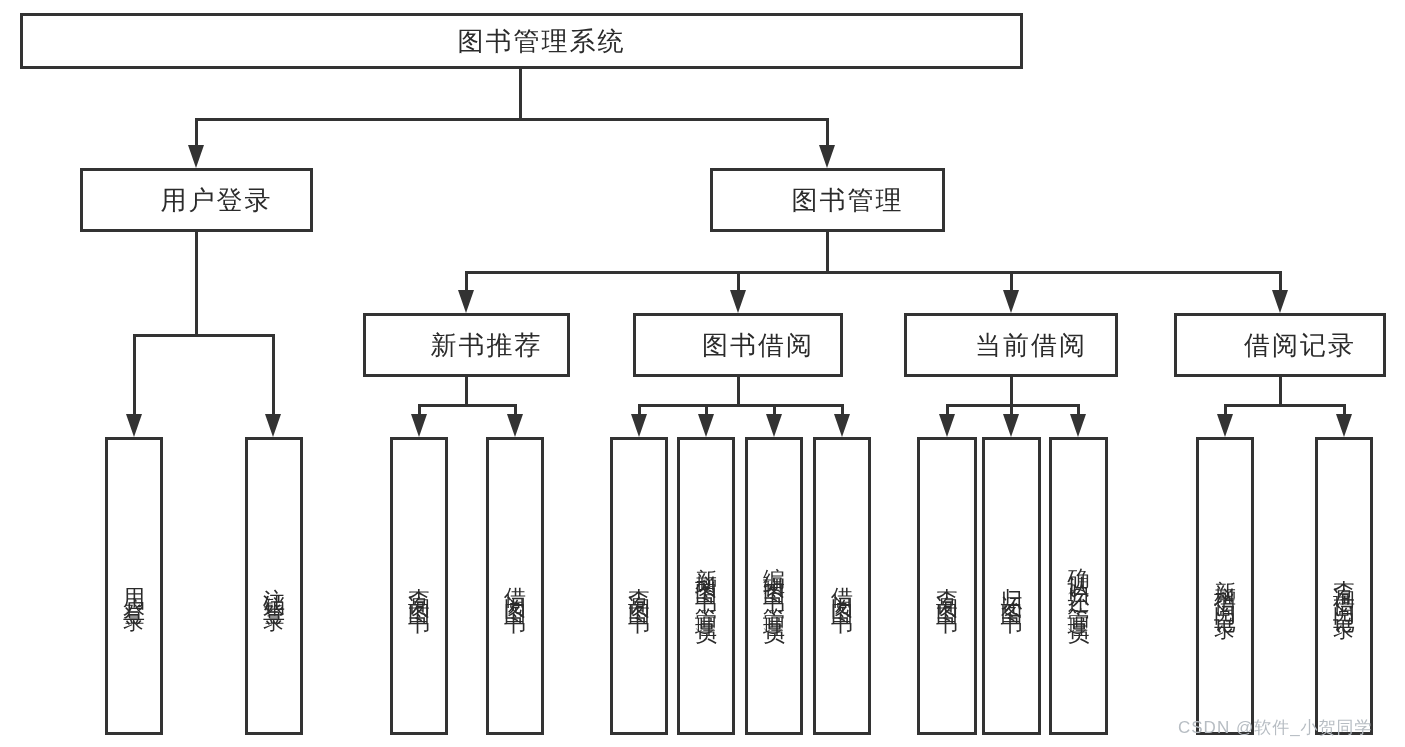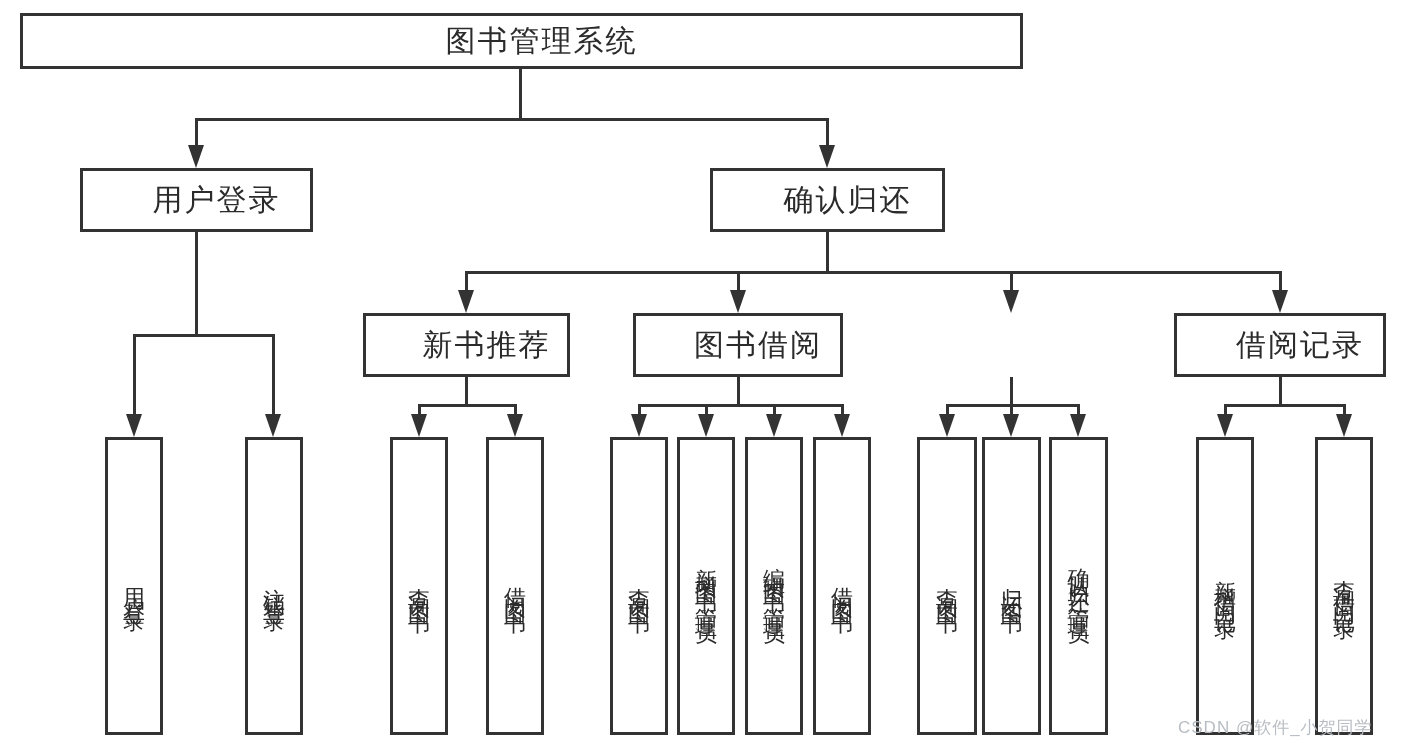--- a/index.html
+++ b/index.html
@@ -14,21 +14,21 @@
 
   
   .node{
     position:absolute;
     background:#ffffff;
     border:3px solid #333333;
     box-sizing:border-box;
     display:flex;align-items:center;justify-content:center;
     color:#2b2b2b;
   }
-  .node.h{font-size:30px;letter-spacing:2px;padding-left:40px;}
+  .node.h{font-size:26px;letter-spacing:2px;padding-left:40px;}
   .node.leaf .vtext{
     writing-mode:vertical-rl;
     text-orientation:mixed;
     font-size:22px;
     letter-spacing:8px;
     line-height:1;
     color:#2b2b2b;
     white-space:nowrap;
   }
 
@@ -66,21 +66,21 @@
   <div class="hline" style="left:195px;top:118px;width:634px;"></div>
   <div class="vline" style="left:195px;top:118px;height:30px;"></div>
   <div class="arrow" style="left:188px;top:145px;"></div>
   <div class="vline" style="left:826px;top:118px;height:30px;"></div>
   <div class="arrow" style="left:819px;top:145px;"></div>
 
   <div class="node h" style="left:80px;top:168px;width:233px;height:64px;">
     <span>用户登录</span>
   </div>
   <div class="node h" style="left:710px;top:168px;width:235px;height:64px;">
-    <span>确认归还</span>
+    <span>图书管理</span>
   </div>
 
   <div class="vline" style="left:195px;top:232px;height:105px;"></div>
   <div class="hline" style="left:133px;top:334px;width:142px;"></div>
   <div class="vline" style="left:133px;top:334px;height:80px;"></div>
   <div class="arrow" style="left:126px;top:414px;"></div>
   <div class="vline" style="left:272px;top:334px;height:80px;"></div>
   <div class="arrow" style="left:265px;top:414px;"></div>
 
   <div class="vline" style="left:826px;top:232px;height:42px;"></div>
@@ -92,20 +92,23 @@
   <div class="vline" style="left:1010px;top:271px;height:20px;"></div>
   <div class="arrow" style="left:1003px;top:290px;"></div>
   <div class="vline" style="left:1279px;top:271px;height:20px;"></div>
   <div class="arrow" style="left:1272px;top:290px;"></div>
 
   <div class="node h" style="left:633px;top:313px;width:210px;height:64px;">
     <span>图书借阅</span>
   </div>
   <div class="node h" style="left:363px;top:313px;width:207px;height:64px;">
     <span>新书推荐</span>
+  </div>
+  <div class="node h" style="left:904px;top:313px;width:214px;height:64px;">
+    <span>当前借阅</span>
   </div>
   <div class="node h" style="left:1174px;top:313px;width:212px;height:64px;">
     <span>借阅记录</span>
   </div>
 
   <div class="vline" style="left:465px;top:377px;height:30px;"></div>
   <div class="hline" style="left:418px;top:404px;width:98px;"></div>
   <div class="vline" style="left:418px;top:404px;height:12px;"></div>
   <div class="arrow" style="left:411px;top:414px;"></div>
   <div class="vline" style="left:514px;top:404px;height:12px;"></div>

